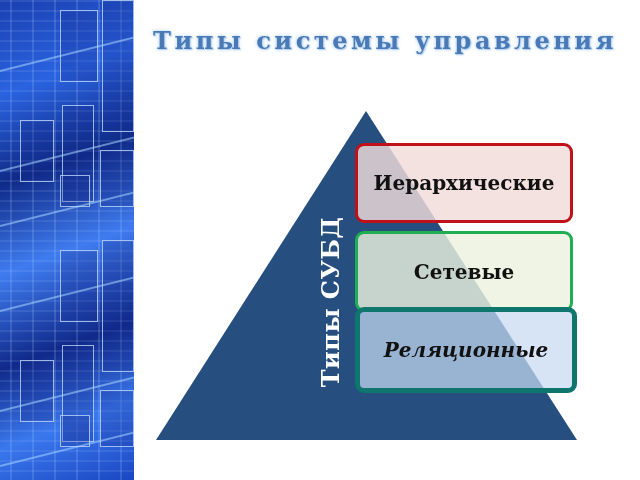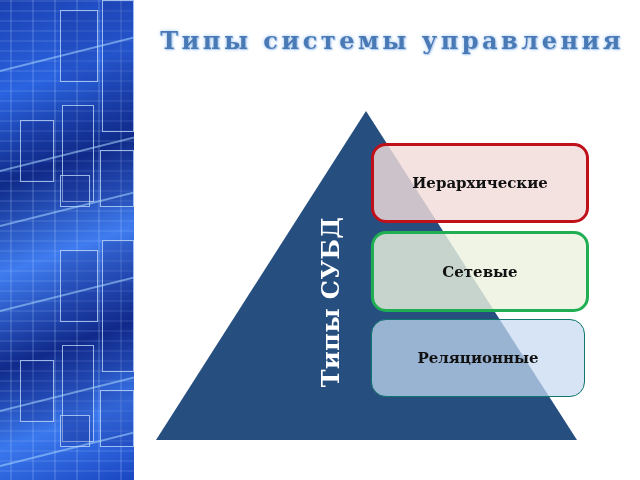--- a/index.html
+++ b/index.html
@@ -18,45 +18,44 @@
   }
   .side-strip .panel {
     position: absolute; border: 1px solid rgba(200,225,255,0.75);
     background: rgba(20,40,140,0.25);
   }
   .side-strip .streak {
     position: absolute; height: 2px; background: rgba(170,215,255,0.55);
     transform: rotate(-14deg); transform-origin: left center;
   }
   .title {
-    position: absolute; left: 134px; right: 16px; top: 26px;
-    text-align: right; color: #4a7ab5;
+    position: absolute; left: 134px; right: 4px; top: 26px;
+    text-align: center; color: #4a7ab5;
     font-family: "DejaVu Serif", "Liberation Serif", serif;
     font-weight: bold; font-size: 24px; line-height: 29px;
     letter-spacing: 3.5px;
     text-shadow: 0 0 3px #bcd6f5, 0 0 5px #cfe2f8, 1px 1px 1px #a9c6ea;
   }
   .pyramid { position: absolute; left: 0; top: 0; }
   .vert-label {
     position: absolute; left: 330px; top: 302px;
     transform: translate(-50%, -50%) rotate(-90deg);
     color: #ffffff; font-weight: bold; font-size: 24px; white-space: nowrap;
     font-family: "DejaVu Serif", "Liberation Serif", serif;
     letter-spacing: 0.5px;
   }
   .box {
-    position: absolute; left: 355px; width: 212px; border-radius: 15px;
+    position: absolute; left: 355px; width: 212px; border-radius: 9px;
     display: flex; align-items: center; justify-content: center;
-    font-weight: bold; font-size: 15px; color: #111111;
+    font-weight: bold; font-size: 20px; color: #111111;
     font-family: "DejaVu Serif", "Liberation Serif", serif;
-    margin-left: 16px;
   }
   .box-1 { top: 143px; height: 74px; border: 3px solid #c0101a; background: rgba(242,220,219,0.82); }
   .box-2 { top: 231px; height: 75px; border: 3px solid #1fae52; background: rgba(235,241,222,0.82); }
-  .box-3 { top: 319px; height: 76px; border: 1px solid #0f766e; background: rgba(198,217,241,0.72); }
+  .box-3 { top: 307px; height: 76px; border: 5px solid #0f766e; background: rgba(198,217,241,0.72); font-style: italic; }
 </style>
 </head>
 <body>
 
 <div class="side-strip">
   <div class="panel" style="left:60px;top:10px;width:36px;height:70px;"></div>
   <div class="panel" style="left:102px;top:0px;width:30px;height:130px;"></div>
   <div class="panel" style="left:62px;top:105px;width:30px;height:95px;"></div>
   <div class="panel" style="left:20px;top:120px;width:32px;height:60px;"></div>
   <div class="panel" style="left:100px;top:150px;width:32px;height:55px;"></div>

